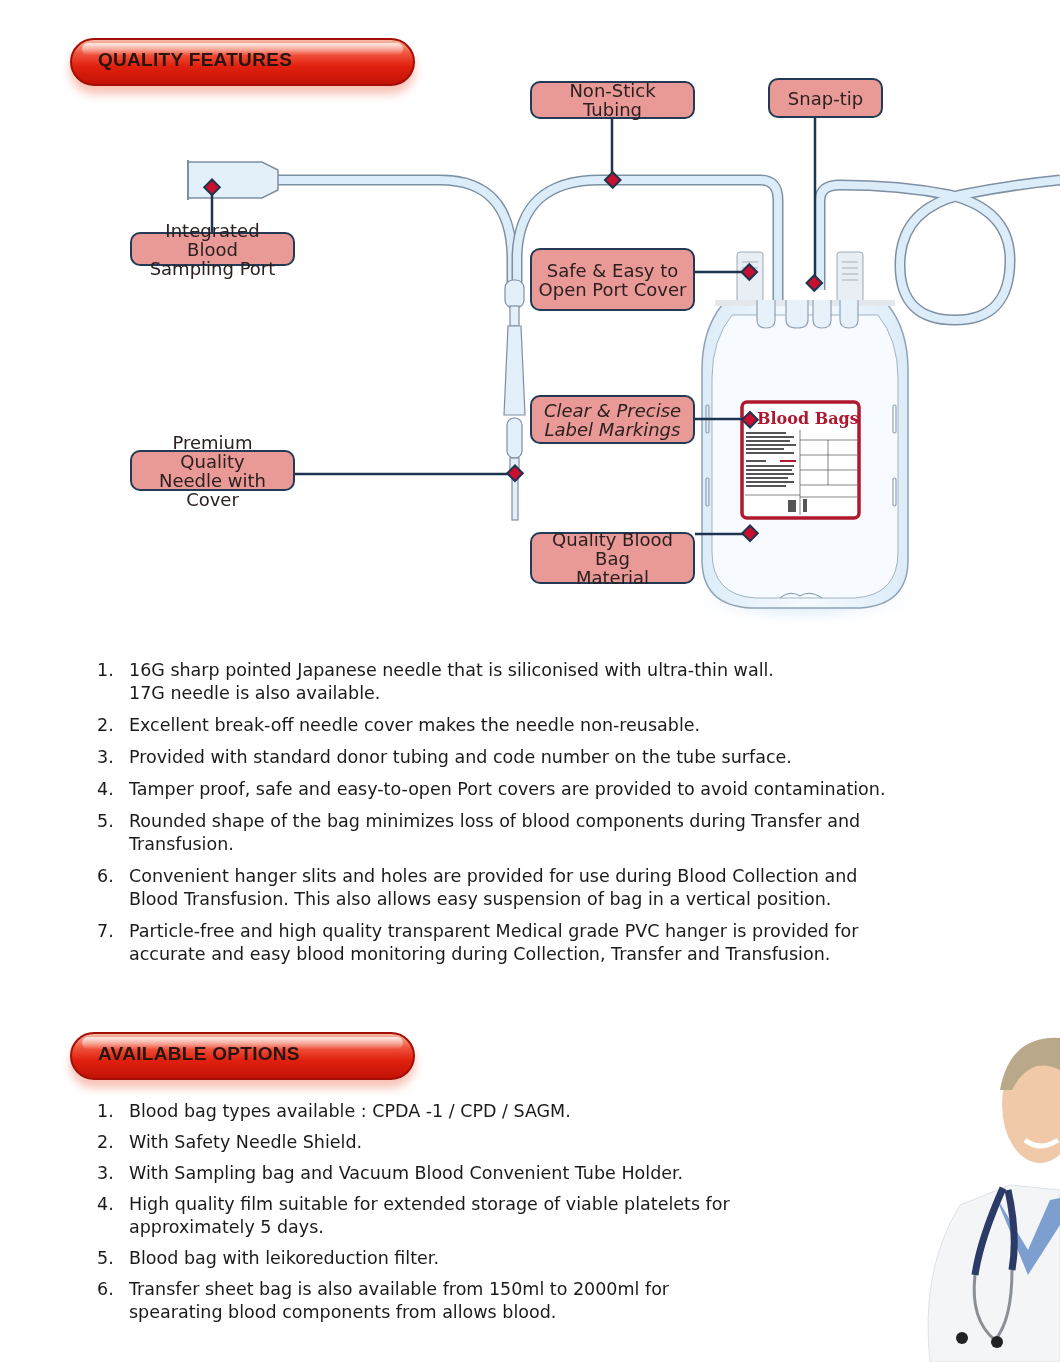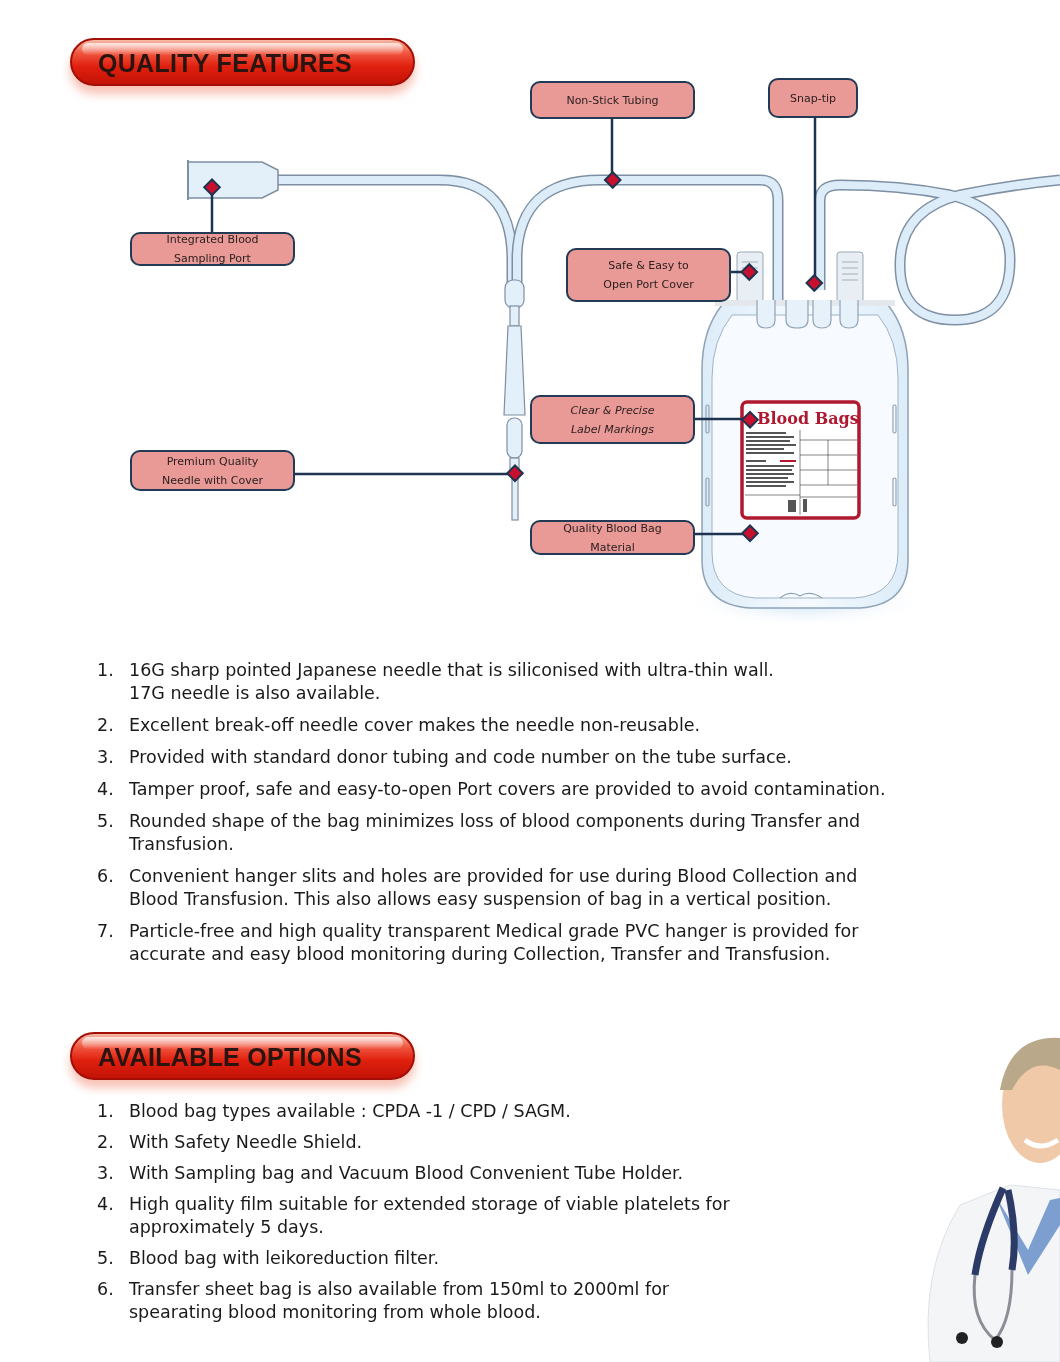--- a/index.html
+++ b/index.html
@@ -12,28 +12,28 @@
     background: linear-gradient(180deg, #f7b9a6 0%, #f0553e 30%, #e0200f 60%, #c31206 100%);
     border: 2px solid #a30e06;
     box-shadow: 0 8px 10px rgba(240,120,90,0.45);
   }
   .pill-header::before {
     content: ""; position: absolute; left: 10px; right: 10px; top: 3px; height: 12px;
     border-radius: 10px; background: linear-gradient(180deg, rgba(255,255,255,0.75), rgba(255,255,255,0.05));
   }
   .pill-header span {
     position: absolute; left: 26px; top: 9px;
-    font-family: "Liberation Sans", sans-serif; font-weight: bold; font-size: 25px;
+    font-family: "Liberation Sans", sans-serif; font-weight: bold; font-size: 19px;
     color: #2a1410; letter-spacing: 0.3px;
   }
 
   .callout {
     position: absolute; background: #e99a96; border: 2.5px solid #223a55;
     border-radius: 10px; display: flex; align-items: center; justify-content: center;
-    text-align: center; font-family: "DejaVu Sans", sans-serif; font-size: 11px;
+    text-align: center; font-family: "DejaVu Sans", sans-serif; font-size: 18px;
     line-height: 19px; color: #2c2020; padding: 0 6px; white-space: pre-line;
   }
 
   .diagram { position: absolute; left: 0; top: 0; width: 1060px; height: 640px; }
 
   .list { position: absolute; list-style: none; font-family: "DejaVu Sans", sans-serif; font-size: 17.5px; line-height: 23px; color: #1a1a1a; }
   .list li { position: relative; padding-left: 32px; }
   .list li .num { position: absolute; left: 0; top: 0; }
 
   .doctor { position: absolute; left: 900px; top: 1020px; width: 160px; height: 342px; }
@@ -164,30 +164,30 @@
     <rect x="607" y="174" width="11" height="11" transform="rotate(45 612 180)"></rect>
     <rect x="744" y="267" width="11" height="11" transform="rotate(45 750 272)"></rect>
     <rect x="809" y="278" width="11" height="11" transform="rotate(45 815 283)"></rect>
     <rect x="745" y="414" width="11" height="11" transform="rotate(45 750 419)"></rect>
     <rect x="509" y="468" width="11" height="11" transform="rotate(45 515 474)"></rect>
     <rect x="744" y="528" width="11" height="11" transform="rotate(45 750 534)"></rect>
   </g>
 </svg>
 
 <div class="callout" style="left:530px;top:81px;width:165px;height:38px;">Non-Stick Tubing</div>
-<div class="callout" style="left:768px;top:78px;width:90px;height:40px;">Snap-tip</div>
+<div class="callout" style="left:768px;top:78px;width:115px;height:40px;">Snap-tip</div>
 <div class="callout" style="left:130px;top:232px;width:165px;height:34px;">Integrated Blood
 Sampling Port</div>
-<div class="callout" style="left:530px;top:248px;width:165px;height:54px;margin-left:36px;">Safe &amp; Easy to
+<div class="callout" style="left:530px;top:248px;width:165px;height:63px;">Safe &amp; Easy to
 Open Port Cover</div>
 <div class="callout" style="left:530px;top:395px;width:165px;height:49px;font-style:italic;">Clear &amp; Precise
 Label Markings</div>
 <div class="callout" style="left:130px;top:450px;width:165px;height:41px;">Premium Quality
 Needle with Cover</div>
-<div class="callout" style="left:530px;top:520px;width:165px;height:35px;">Quality Blood Bag
+<div class="callout" style="left:530px;top:532px;width:165px;height:52px;">Quality Blood Bag
 Material</div>
 
 <ul class="list" style="left:97px;top:659px;width:870px;">
   <li style="margin-bottom:9px;"><span class="num">1.</span><span>16G sharp pointed Japanese needle that is siliconised with ultra-thin wall.</span><br><span>17G needle is also available.</span></li>
   <li style="margin-bottom:9px;"><span class="num">2.</span><span>Excellent break-off needle cover makes the needle non-reusable.</span></li>
   <li style="margin-bottom:9px;"><span class="num">3.</span><span>Provided with standard donor tubing and code number on the tube surface.</span></li>
   <li style="margin-bottom:9px;"><span class="num">4.</span><span>Tamper proof, safe and easy-to-open Port covers are provided to avoid contamination.</span></li>
   <li style="margin-bottom:9px;"><span class="num">5.</span><span>Rounded shape of the bag minimizes loss of blood components during Transfer and</span><br><span>Transfusion.</span></li>
   <li style="margin-bottom:9px;"><span class="num">6.</span><span>Convenient hanger slits and holes are provided for use during Blood Collection and</span><br><span>Blood Transfusion. This also allows easy suspension of bag in a vertical position.</span></li>
   <li><span class="num">7.</span><span>Particle-free and high quality transparent Medical grade PVC hanger is provided for</span><br><span>accurate and easy blood monitoring during Collection, Transfer and Transfusion.</span></li>
@@ -196,21 +196,21 @@
 <div class="pill-header" style="top:1032px;">
   <span>AVAILABLE OPTIONS</span>
 </div>
 
 <ul class="list" style="left:97px;top:1100px;width:700px;">
   <li style="margin-bottom:8px;"><span class="num">1.</span><span>Blood bag types available : CPDA -1 / CPD / SAGM.</span></li>
   <li style="margin-bottom:8px;"><span class="num">2.</span><span>With Safety Needle Shield.</span></li>
   <li style="margin-bottom:8px;"><span class="num">3.</span><span>With Sampling bag and Vacuum Blood Convenient Tube Holder.</span></li>
   <li style="margin-bottom:8px;"><span class="num">4.</span><span>High quality film suitable for extended storage of viable platelets for</span><br><span>approximately 5 days.</span></li>
   <li style="margin-bottom:8px;"><span class="num">5.</span><span>Blood bag with leikoreduction filter.</span></li>
-  <li><span class="num">6.</span><span>Transfer sheet bag is also available from 150ml to 2000ml for</span><br><span>spearating blood monitoring from whole blood.</span></li>
+  <li><span class="num">6.</span><span>Transfer sheet bag is also available from 150ml to 2000ml for</span><br><span>spearating blood components from allows blood.</span></li>
 </ul>
 
 <svg class="doctor" viewBox="0 0 160 342" xmlns="http://www.w3.org/2000/svg">
   <path d="M30 342 Q20 250 60 185 L110 165 L160 170 L160 342 Z" fill="#f3f5f7" stroke="#dde2e7"></path>
   <path d="M95 175 L128 230 L150 180 L160 178 L160 205 L128 255 Z" fill="#7d9fd0"></path>
   <ellipse cx="140" cy="85" rx="38" ry="58" fill="#f0c9a8"></ellipse>
   <path d="M100 70 Q110 15 160 18 L160 50 Q130 35 112 70 Z" fill="#b9a98a"></path>
   <path d="M125 120 Q140 132 158 120" stroke="#ffffff" stroke-width="5" fill="none"></path>
   <path d="M103 168 Q80 220 75 255" stroke="#2b3a66" stroke-width="7" fill="none"></path>
   <path d="M108 170 Q118 215 112 250" stroke="#2b3a66" stroke-width="7" fill="none"></path>

